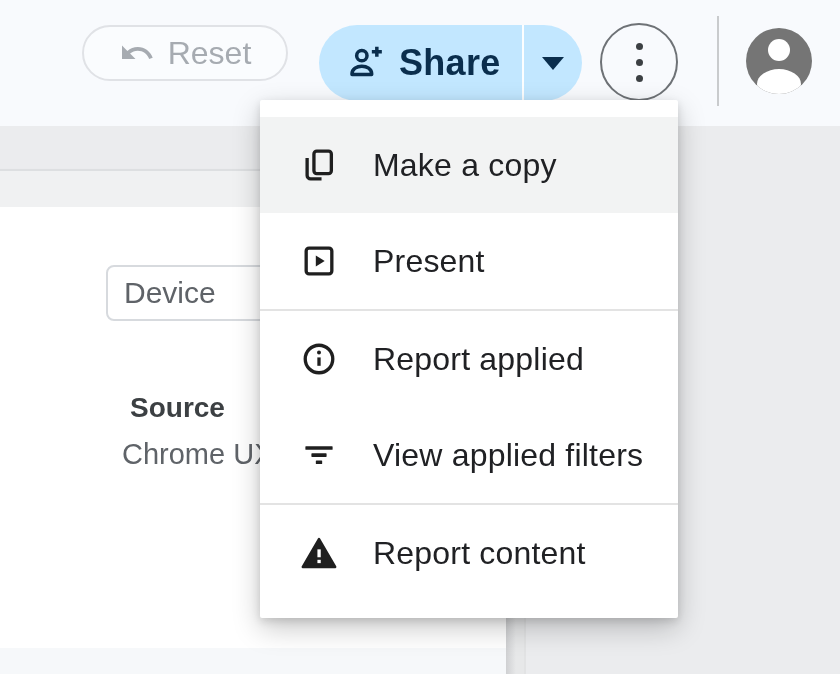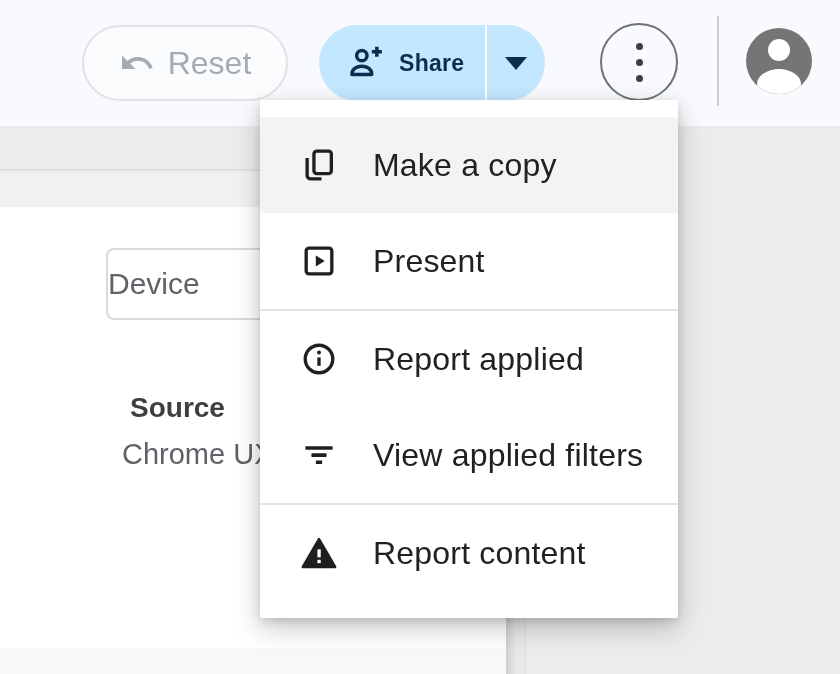--- a/index.html
+++ b/index.html
@@ -9,45 +9,45 @@
   }
   
   .toolbar{position:absolute;top:0;left:0;width:840px;height:126px;background:#f8fafd;}
   .band2{position:absolute;top:169px;left:0;width:506px;height:38px;background:#f0f1f2;
          border-top:2px solid #dddfe1;box-shadow:0 2px 4px rgba(0,0,0,.06);}
   .canvas{position:absolute;top:207px;left:0;width:506px;height:441px;background:#ffffff;}
   .canvas-bottom{position:absolute;top:648px;left:0;width:506px;height:26px;background:#f6f8fa;}
   .gutter{position:absolute;top:126px;left:506px;width:18px;height:548px;
           background:linear-gradient(90deg,#cfd0d2,#e7e8e9 55%);border-right:2px solid #e2e3e4;}
   
-  .reset-btn{position:absolute;left:82px;top:25px;width:206px;height:76px;box-sizing:border-box;
+  .reset-btn{position:absolute;left:82px;top:25px;width:206px;height:56px;box-sizing:border-box;
     border:2px solid #e0e2e6;border-radius:40px;background:#fafcfe;
     display:flex;align-items:center;justify-content:center;gap:13px;
     color:#a6abb1;font-size:32px;}
   .share-btn{position:absolute;left:319px;top:25px;height:76px;border-radius:40px;
     background:#c2e7ff;display:flex;align-items:stretch;overflow:hidden;}
   .share-main{display:flex;align-items:center;gap:13px;padding:0 21px 0 27px;}
-  .share-text{font-size:23px;font-weight:bold;color:#0a2e4d;letter-spacing:.3px;}
+  .share-text{font-size:36px;font-weight:bold;color:#0a2e4d;letter-spacing:.3px;}
   .share-sep{width:2px;background:rgba(255,255,255,.95);}
   .share-arrow{width:58px;display:flex;align-items:center;justify-content:center;}
   .tri-down{width:0;height:0;border-left:11px solid transparent;border-right:11px solid transparent;
     border-top:13px solid #0a2e4d;}
   .more-btn{position:absolute;left:600px;top:23px;width:78px;height:78px;box-sizing:border-box;
     border:2.5px solid #6e7276;border-radius:50%;
     display:flex;flex-direction:column;align-items:center;justify-content:center;gap:9px;}
   .dot{width:7px;height:7px;border-radius:50%;background:#3c4043;}
   .toolbar-divider{position:absolute;left:717px;top:16px;width:2px;height:90px;background:#c9cbcd;}
   .avatar{position:absolute;left:746px;top:28px;width:66px;height:66px;border-radius:50%;
     background:#757575;overflow:hidden;}
   .avatar-head{position:absolute;left:22px;top:11px;width:22px;height:22px;border-radius:50%;background:#fff;}
   .avatar-body{position:absolute;left:11px;top:41px;width:44px;height:30px;border-radius:50%;background:#fff;}
   
-  .device-box{position:absolute;left:106px;top:248px;width:168px;height:72px;box-sizing:border-box;
+  .device-box{position:absolute;left:106px;top:265px;width:168px;height:56px;box-sizing:border-box;
     background:#fff;border:2px solid #d7dade;border-radius:8px;
-    display:flex;align-items:center;color:#5f6368;font-size:30px;z-index:2;}
+    display:flex;align-items:center;padding-left:16px;color:#5f6368;font-size:30px;z-index:2;}
   .source-label{position:absolute;left:122px;top:392px;font-size:28px;font-weight:bold;color:#3c4043;z-index:2;margin-left:8px;}
   .source-value{position:absolute;left:122px;top:438px;font-size:29px;color:#5f6368;z-index:2;white-space:nowrap;}
   
   .menu{position:absolute;left:260px;top:100px;width:418px;box-sizing:border-box;padding:17px 0;
     background:#ffffff;border-radius:2px;z-index:10;
     box-shadow:0 10px 28px rgba(0,0,0,.22),0 3px 8px rgba(0,0,0,.13);}
   .menu-item{display:flex;align-items:center;height:96px;cursor:pointer;}
   .menu-item.hover{background:#f2f3f3;}
   .menu-icon{width:38px;height:38px;margin:0 35px 0 40px;flex:none;}
   .menu-label{font-size:32px;color:#202124;letter-spacing:.2px;white-space:nowrap;}

